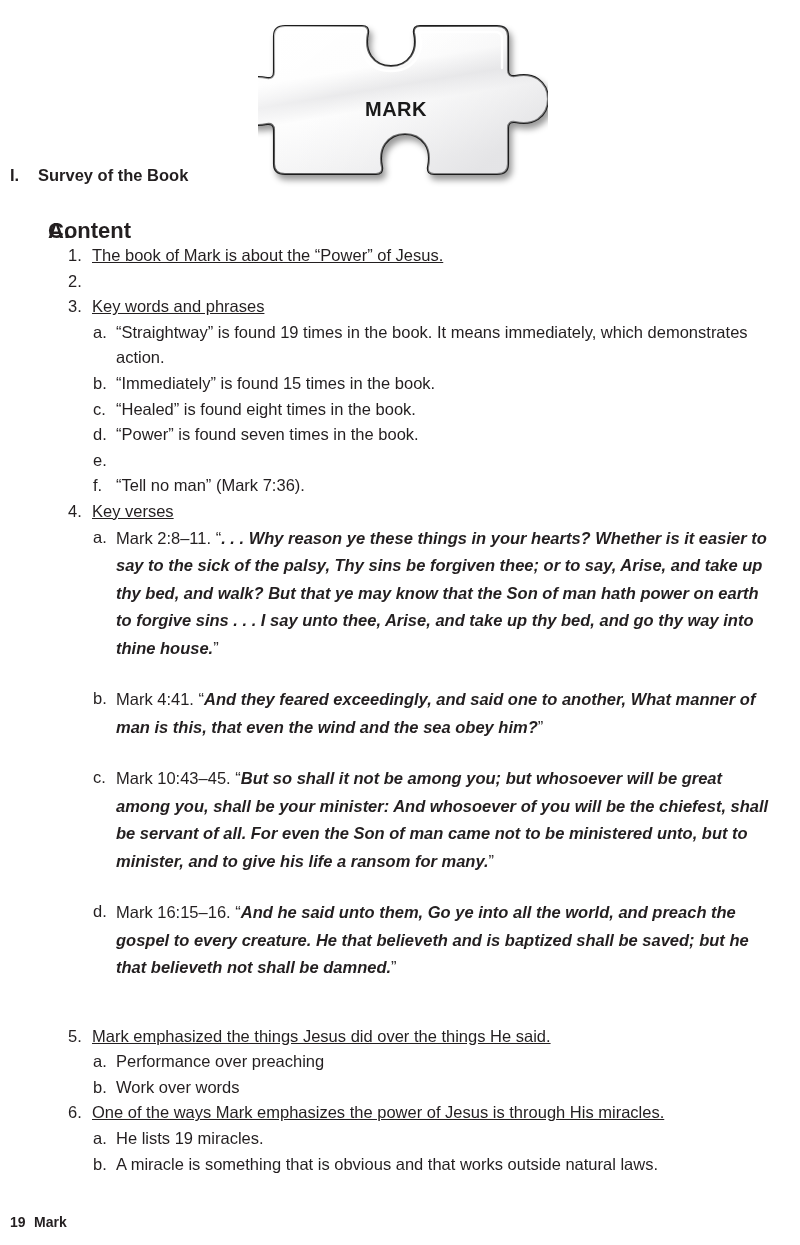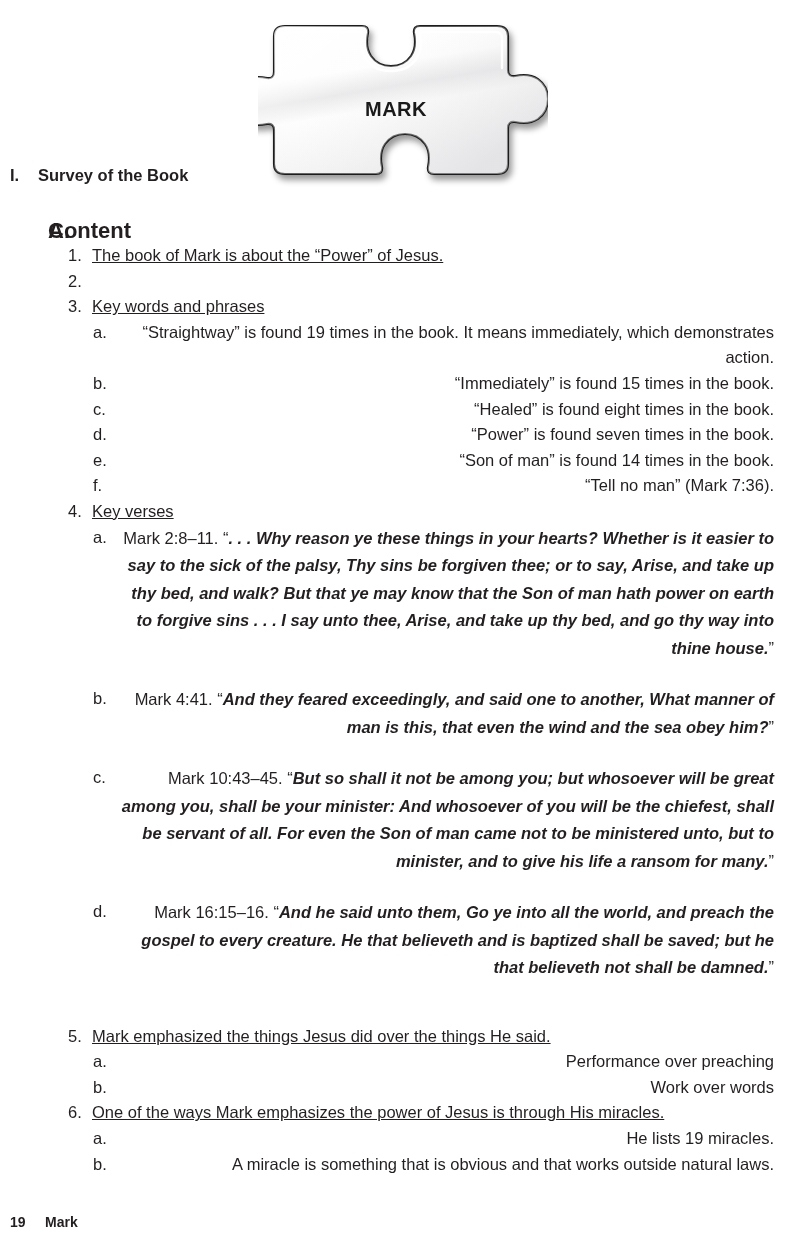--- a/index.html
+++ b/index.html
@@ -111,21 +111,20 @@
     width: 116px;
     min-width: 116px;
     padding-left: 93px;
     box-sizing: border-box;
     text-align: left;
   }
   .lvl2 > .body {
     width: 672px;
     padding-right: 14px;
     box-sizing: border-box;
-    text-align: right;
   }
 
   .verse-row .body { line-height: 27.5px; }
   .verse-row { margin-bottom: 24px; }
   .verse-row:last-of-type { margin-bottom: 0; }
 
   .scripture {
     font-weight: bold;
     font-style: italic;
   }
@@ -136,21 +135,21 @@
     position: absolute;
     left: 0;
     top: 1214px;
     width: 800px;
     font-size: 14px;
     font-weight: bold;
     color: #231f20;
   }
   #page-footer .pg {
     display: inline-block;
-    width: 45px;
+    width: 34px;
     padding-left: 10px;
     box-sizing: border-box;
   }
 </style>
 </head>
 <body>
 
 <div id="puzzle-figure">
   <svg viewBox="0 0 290 180" xmlns="http://www.w3.org/2000/svg">
     <defs>
@@ -305,21 +304,20 @@
     <div class="row lvl2">
       <span class="marker">c.</span>
       <span class="body">“Healed” is found eight times in the book.</span>
     </div>
     <div class="row lvl2">
       <span class="marker">d.</span>
       <span class="body">“Power” is found seven times in the book.</span>
     </div>
     <div class="row lvl2">
       <span class="marker">e.</span>
-      <span class="body">“Son of man” is found 14 times in the book.</span>
     </div>
     <div class="row lvl2">
       <span class="marker">f.</span>
       <span class="body">“Tell no man” (Mark 7:36).</span>
     </div>
 
     <div class="row lvl1">
       <span class="marker">4.</span>
       <span class="body">Key verses</span>
     </div>

